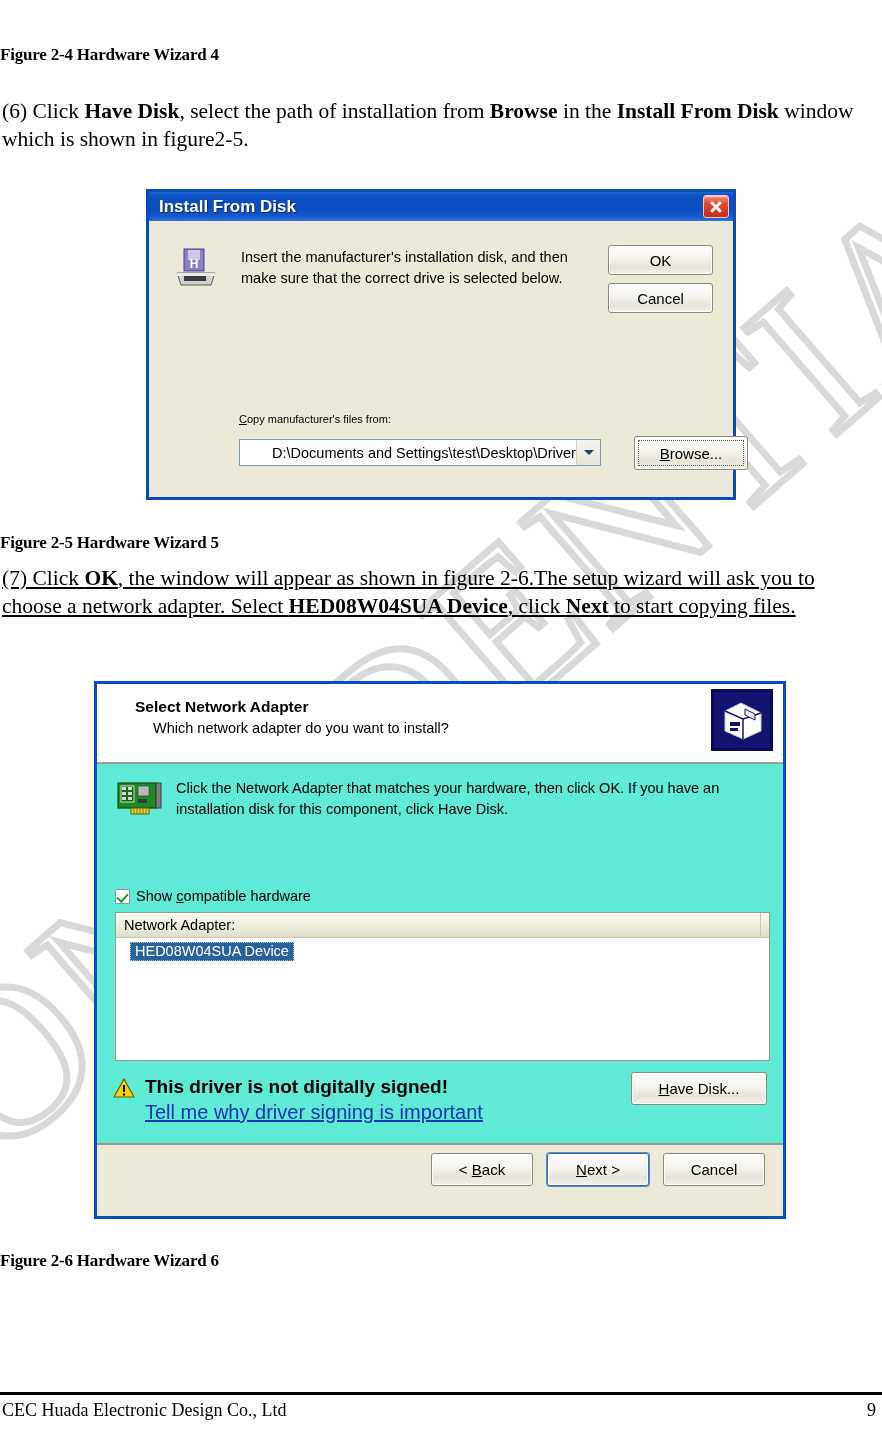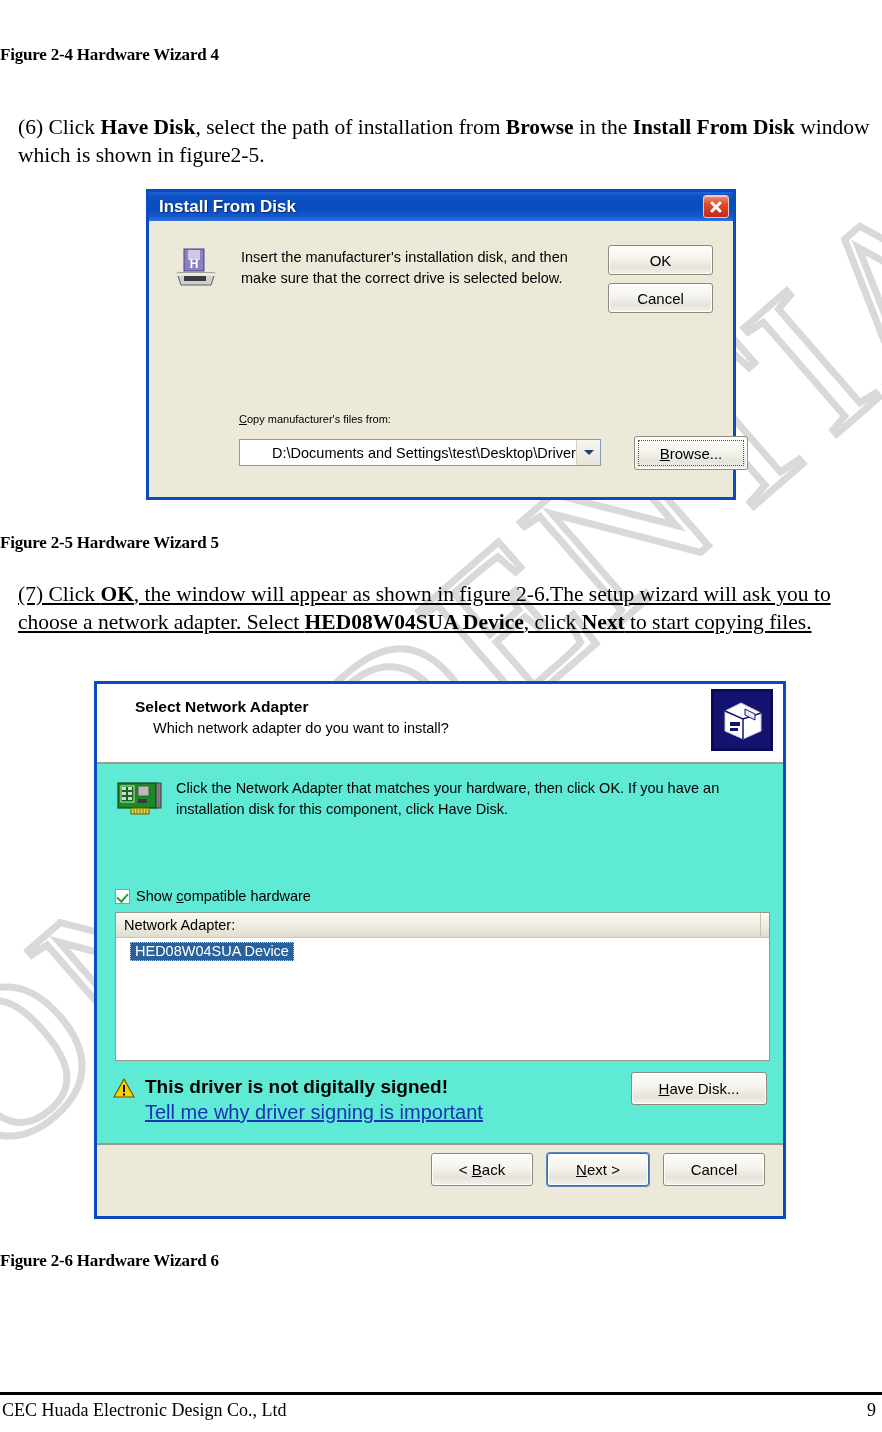--- a/index.html
+++ b/index.html
@@ -51,21 +51,21 @@
   .fig-caption {
     text-align: left;
     font-weight: bold;
     font-size: 17px;
     letter-spacing: -0.2px;
   }
 
   .body-par {
     font-size: 21.5px;
     line-height: 1.30;
-    margin: 16px;
+    margin: 0;
   }
   .body-par b { font-weight: bold; }
 
   
   .xp-titlebar {
     background: linear-gradient(to bottom,
                 #1f64d8 0%, #1457c8 8%, #0b4fc0 20%,
                 #0a4bbd 55%, #1358cc 82%, #2a73e0 100%);
     color: #ffffff;
     font-family: "Liberation Sans", sans-serif;

